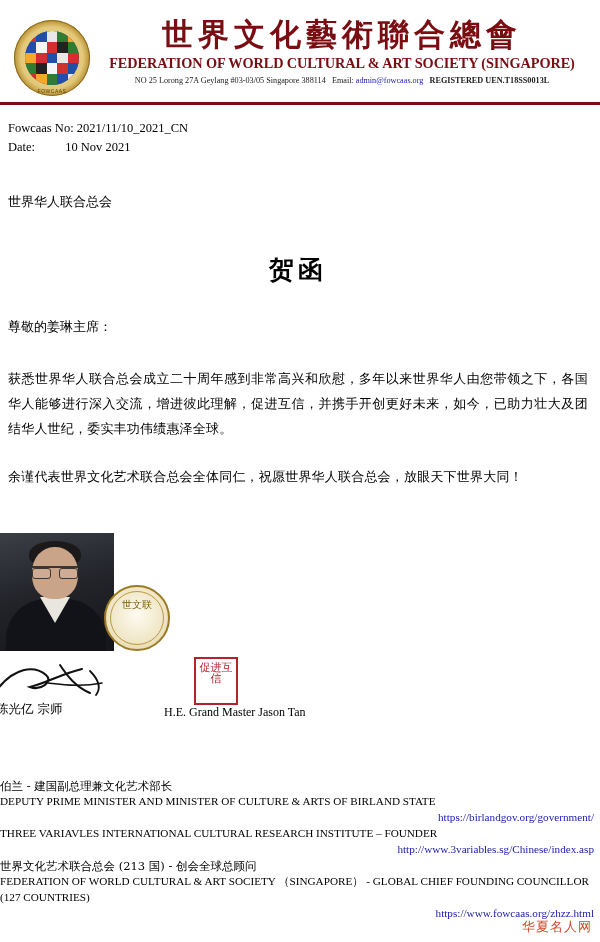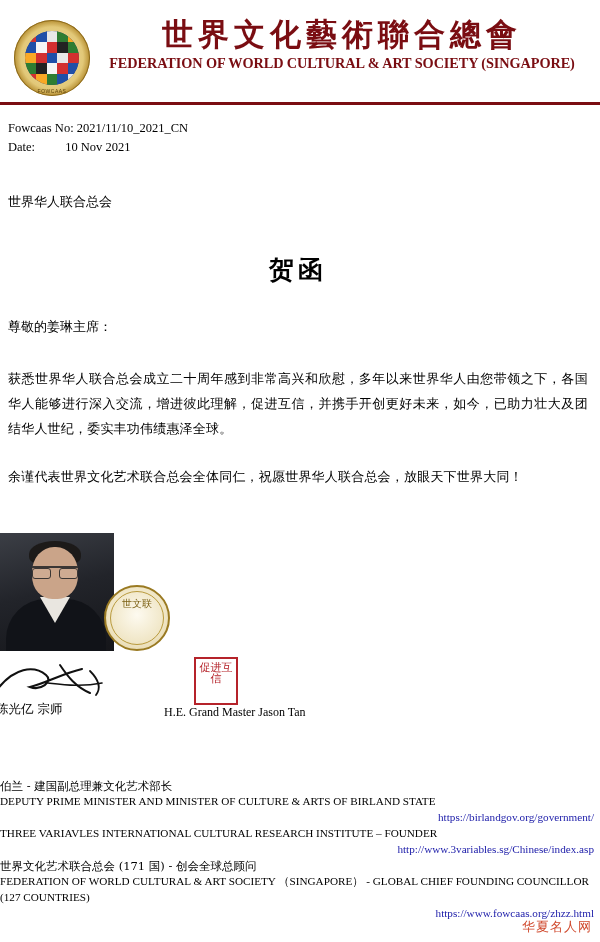--- a/index.html
+++ b/index.html
@@ -207,21 +207,21 @@
   .org-seal {
     position: absolute;
     left: 96px;
     top: 52px;
     width: 62px;
     height: 62px;
     border-radius: 50%;
     border: 2px solid #9a7a22;
     background: radial-gradient(circle at 50% 45%, #fdfaf0 0%, #f0e6c6 60%, #ddcb97 100%);
     color: #7a5f12;
-    font-family: Liberation Mono, monospace;
+    font-family: Liberation Serif, serif;
   }
   .org-seal .v {
     position: absolute;
     left: 0; right: 0; top: 12px;
     text-align: center;
     font-size: 10px;
     line-height: 1.2;
     letter-spacing: 0;
   }
   .org-seal .rim {
@@ -330,20 +330,26 @@
             <i style="background:#1f4fa8"></i>
             <i style="background:#e8e8e8"></i>
         </div>
       </div>
       <div class="seal-ring-text">FOWCAAS</div>
     </div>
 
     <div class="lh-text">
       <div class="lh-cn">世界文化藝術聯合總會</div>
       <div class="lh-en">FEDERATION OF WORLD CULTURAL &amp; ART SOCIETY (SINGAPORE)</div>
+      <div class="lh-addr">
+        <span>NO 25 Lorong 27A Geylang #03-03/05 Singapore 388114</span>&nbsp;&nbsp;
+        <span>Email:</span>
+        <span class="email">admin@fowcaas.org</span>&nbsp;&nbsp;
+        <span class="uen">REGISTERED UEN.T18SS0013L</span>
+      </div>
     </div>
   </div>
 </div>
 
 <div class="doc">
 
   <div class="meta">
     <div class="meta-row">
       <span class="label">Fowcaas No:</span>
       <span>2021/11/10_2021_CN</span>
@@ -395,18 +401,18 @@
     <div class="signer-en">H.E. Grand Master Jason Tan</div>
   </div>
 </div>
 
 <div class="creds">
   <div class="ln cn">伯兰 - 建国副总理兼文化艺术部长</div>
   <div class="ln">DEPUTY PRIME MINISTER AND MINISTER OF CULTURE &amp; ARTS OF BIRLAND STATE</div>
   <div class="ln url">https://birlandgov.org/government/</div>
   <div class="ln">THREE VARIAVLES INTERNATIONAL CULTURAL RESEARCH INSTITUTE – FOUNDER</div>
   <div class="ln url">http://www.3variables.sg/Chinese/index.asp</div>
-  <div class="ln cn">世界文化艺术联合总会 (171 国) - 创会全球总顾问</div>
+  <div class="ln cn">世界文化艺术联合总会 (213 国) - 创会全球总顾问</div>
   <div class="ln" style="white-space:normal">FEDERATION OF WORLD CULTURAL &amp; ART SOCIETY （SINGAPORE） -  GLOBAL CHIEF FOUNDING COUNCILLOR (127 COUNTRIES)</div>
   <div class="ln url">https://www.fowcaas.org/zhzz.html</div>
 </div>
 
 <div class="watermark">华夏名人网</div>
 
 </body></html>

